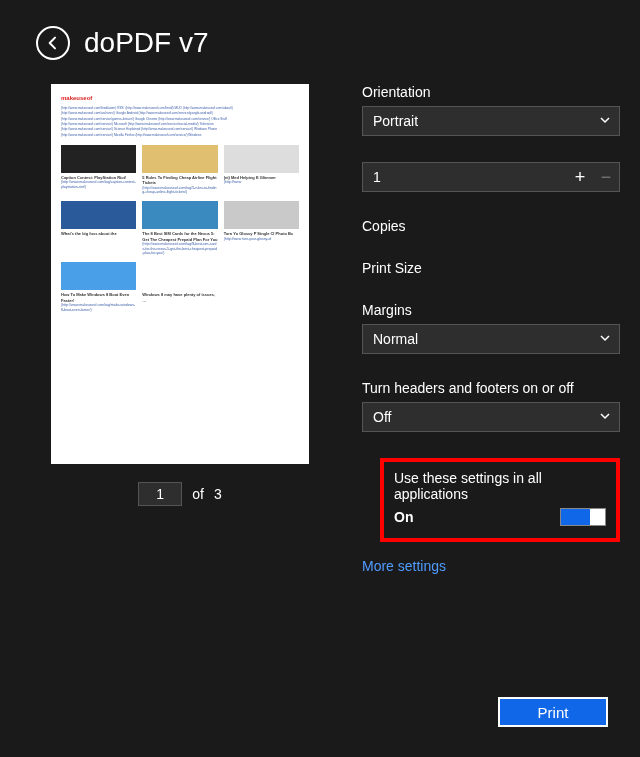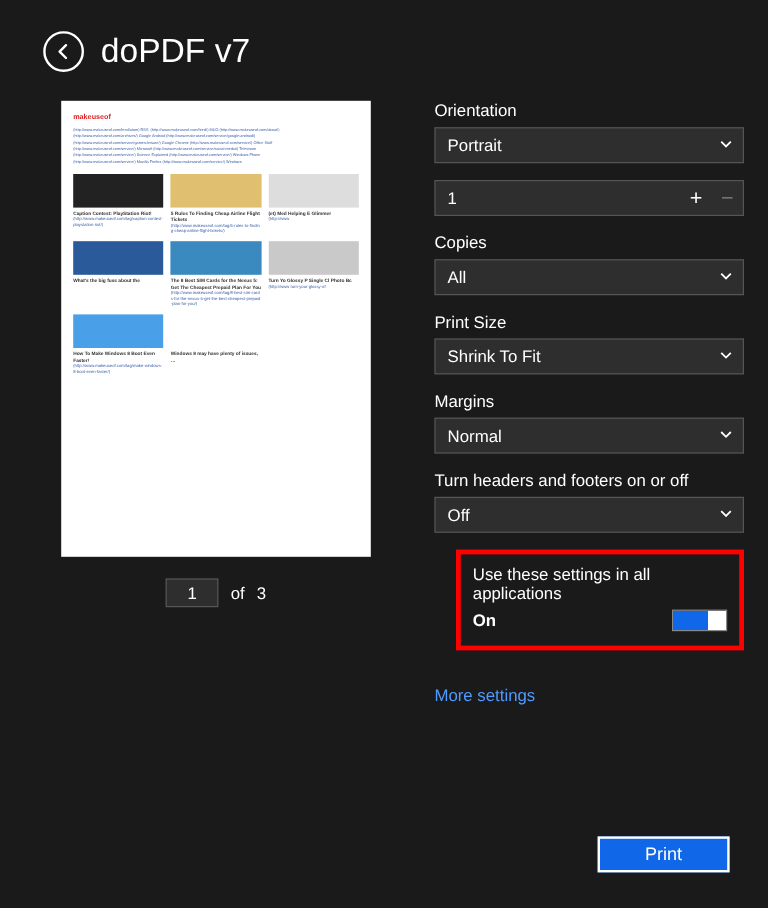--- a/index.html
+++ b/index.html
@@ -87,21 +87,21 @@
     border: 1px solid #555;
     color: #fff;
     text-align: center;
     font-size: 14px;
   }
   .right {
     width: 258px;
     margin-left: auto;
     padding-top: 6px;
   }
-  .field-group { margin-bottom: 14px; }
+  .field-group { margin-bottom: 26px; }
   .field-label {
     font-size: 14px;
     color: #fff;
     margin-bottom: 6px;
   }
   .select {
     display: flex;
     align-items: center;
     justify-content: space-between;
     height: 30px;
@@ -153,21 +153,21 @@
     width: 46px;
     height: 18px;
     background: linear-gradient(90deg, #1067e8 0 65%, #fff 65% 100%);
     border: 1px solid #888;
     cursor: pointer;
     position: relative;
   }
   .more-link {
     color: #4f9bff;
     font-size: 14px;
-    margin-top: 29px;
+    margin-top: 16px;
     cursor: pointer;
     display: inline-block;
   }
   .footer {
     position: absolute;
     right: 32px;
     bottom: 30px;
   }
   .print-btn {
     width: 110px;
@@ -279,36 +279,24 @@
     <div class="field-group">
       <div class="copies">
         <div class="val">1</div>
         <div class="btn">+</div>
         <div class="btn minus">−</div>
       </div>
     </div>
 
     <div class="field-group">
       <div class="field-label">Copies</div>
-      <div class="select">
-        <span>All</span>
-        <span class="chev"><svg viewBox="0 0 24 24">
-              <path d="M4 8l8 8 8-8" stroke="#fff" stroke-width="3" fill="none"></path>
-            </svg></span>
-      </div>
     </div>
 
     <div class="field-group">
       <div class="field-label">Print Size</div>
-      <div class="select">
-        <span>Shrink To Fit</span>
-        <span class="chev"><svg viewBox="0 0 24 24">
-              <path d="M4 8l8 8 8-8" stroke="#fff" stroke-width="3" fill="none"></path>
-            </svg></span>
-      </div>
     </div>
 
     <div class="field-group">
       <div class="field-label">Margins</div>
       <div class="select">
         <span>Normal</span>
         <span class="chev"><svg viewBox="0 0 24 24">
               <path d="M4 8l8 8 8-8" stroke="#fff" stroke-width="3" fill="none"></path>
             </svg></span>
       </div>

